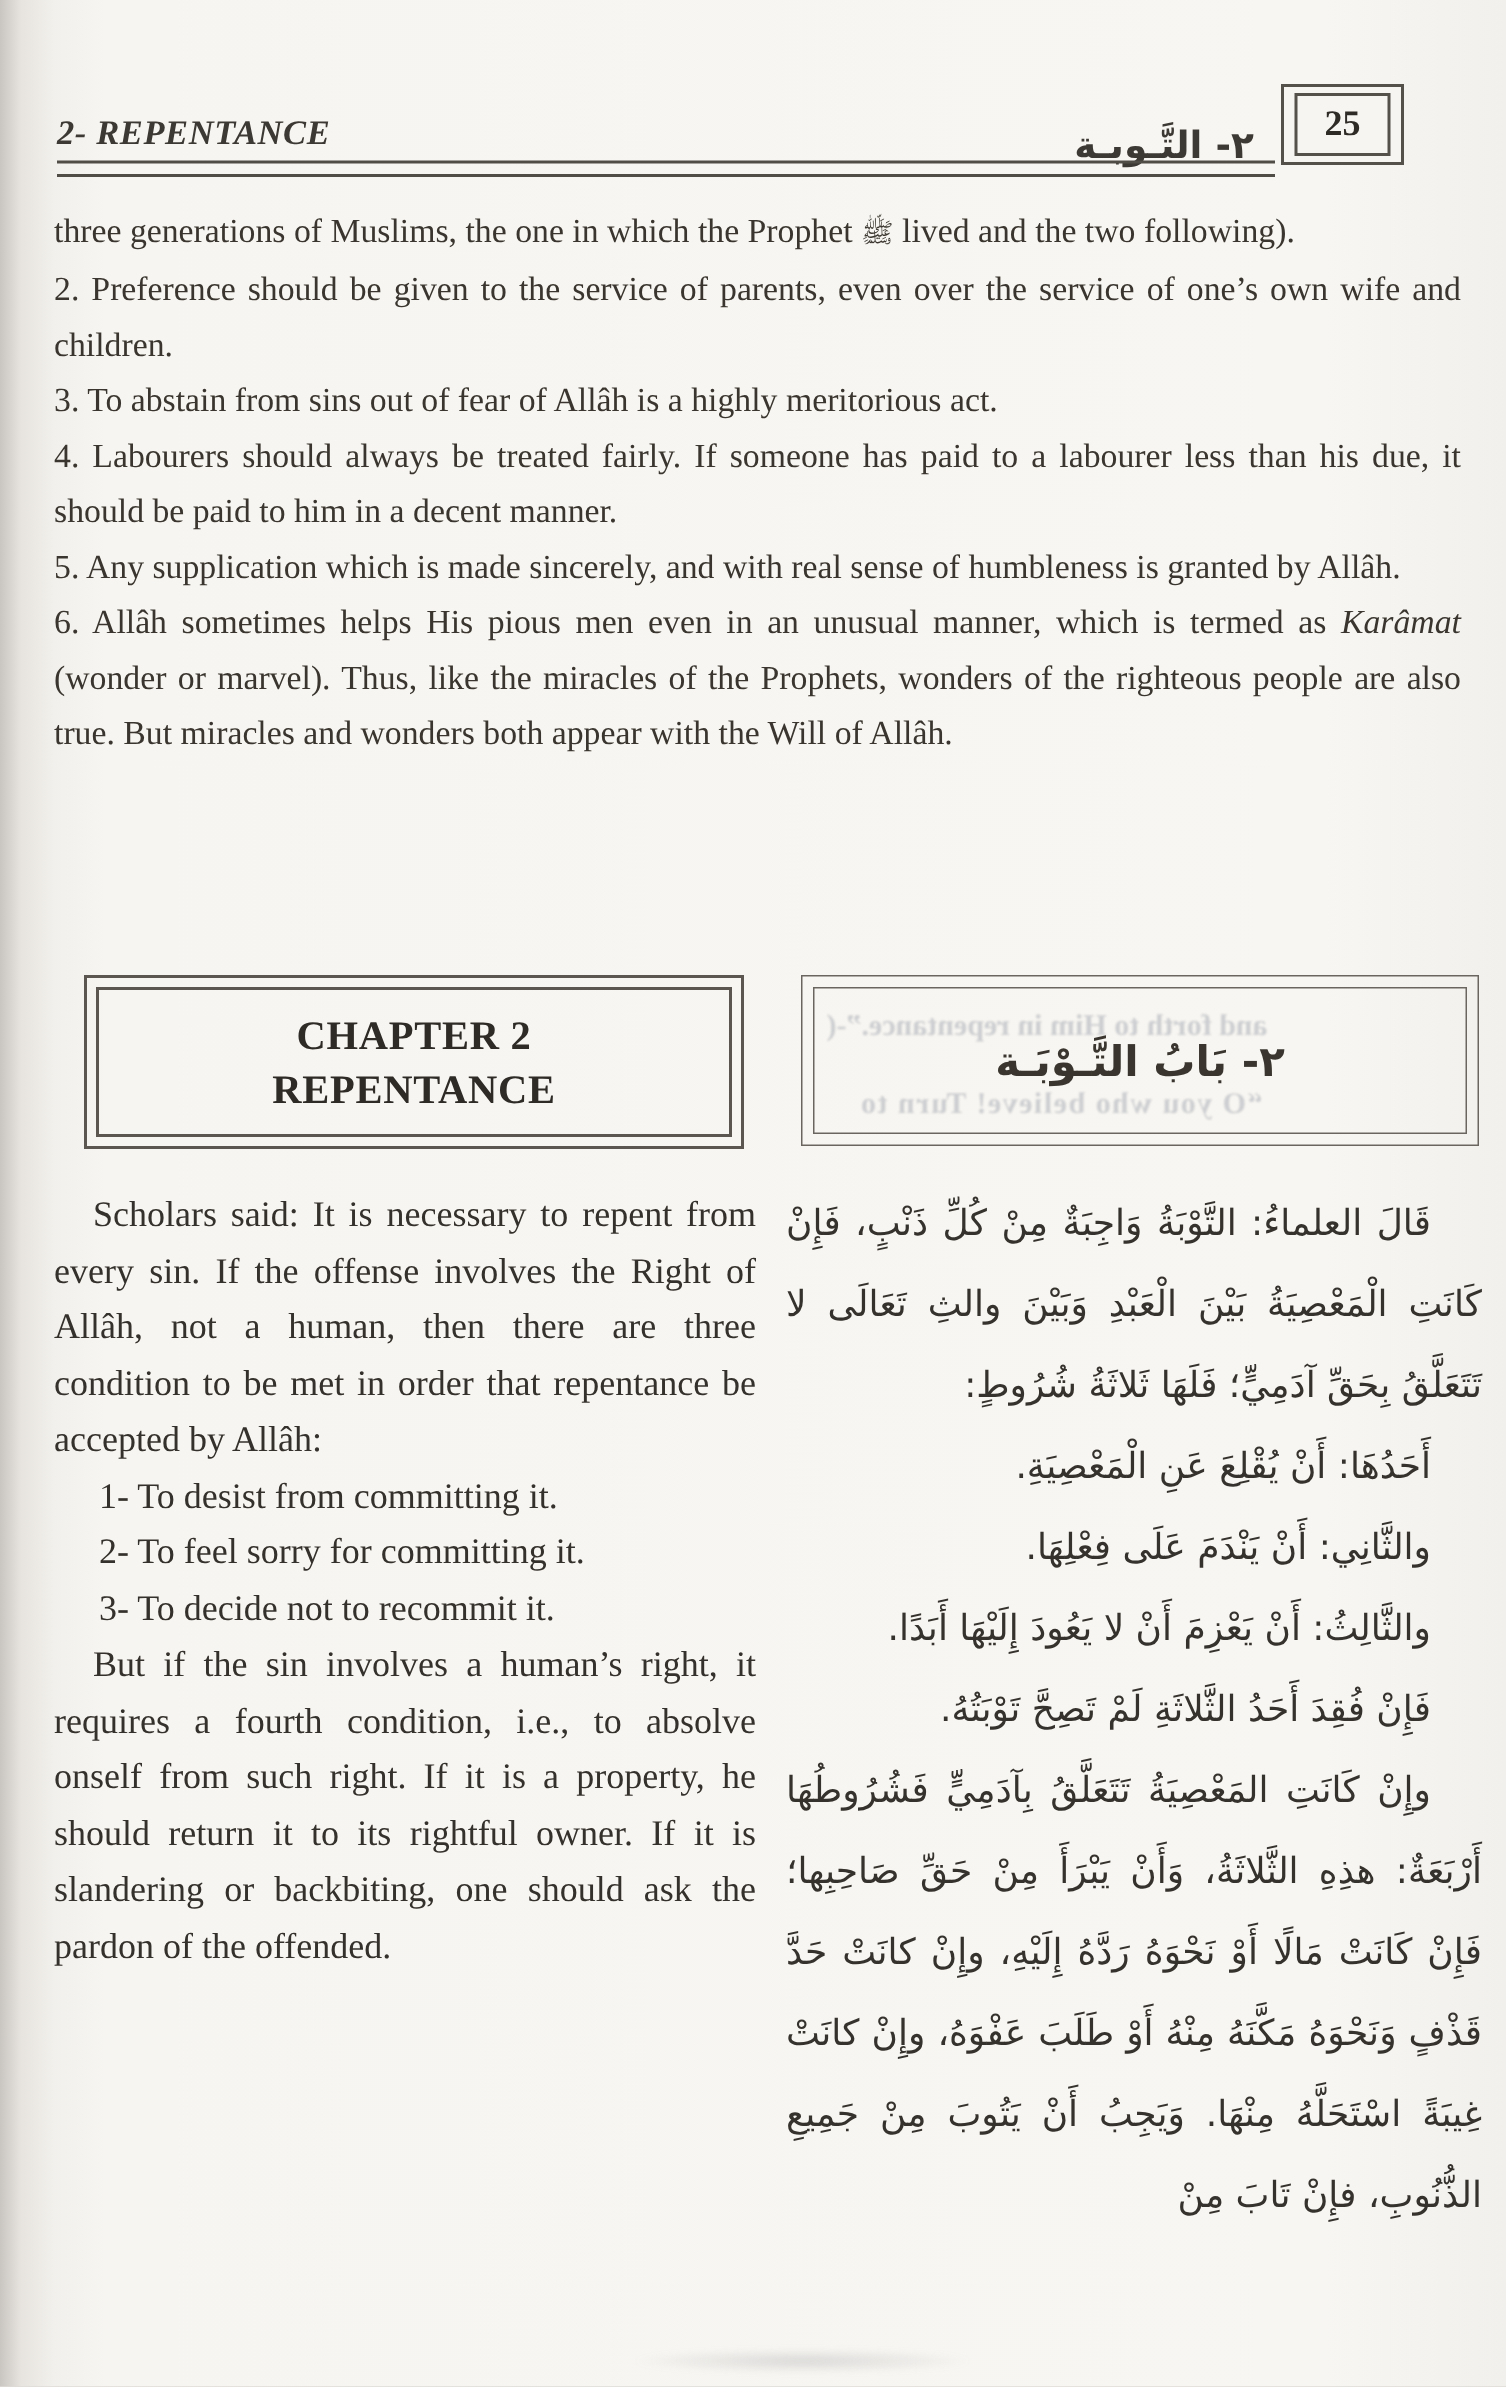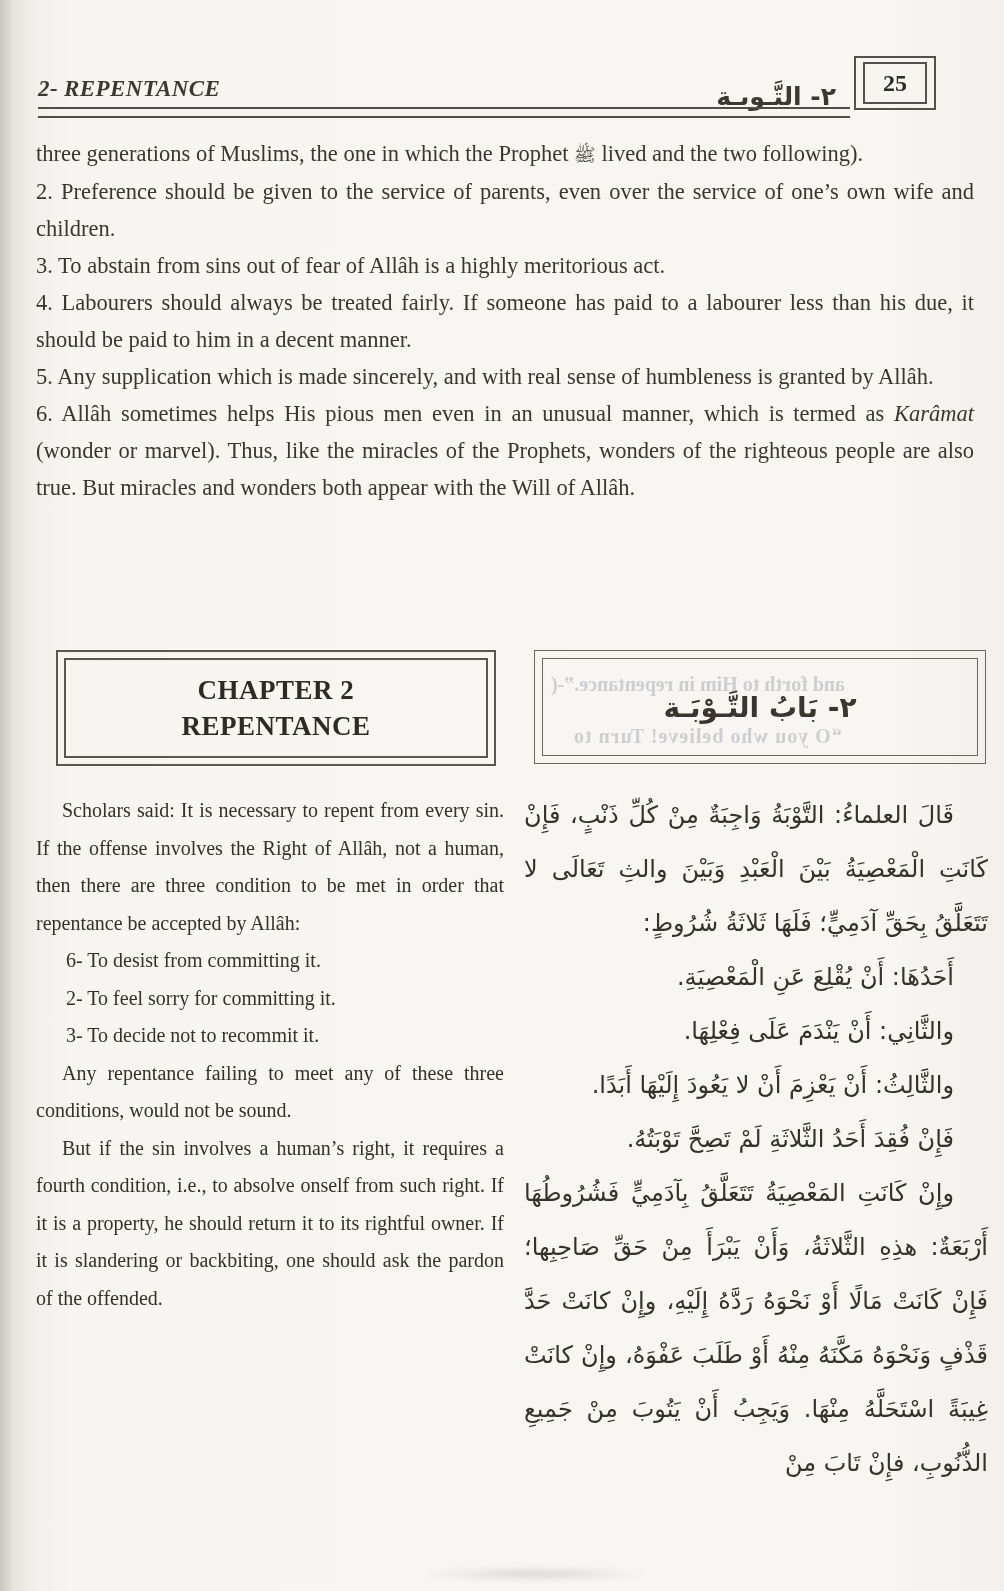--- a/index.html
+++ b/index.html
@@ -38,21 +38,21 @@
   .chap-box-ar-inner{position:relative;height:100%;box-sizing:border-box;border:1.5px solid #6a655e;
     display:flex;align-items:center;justify-content:center;overflow:hidden;}
   .chap-ar-title{direction:rtl;font-family:"DejaVu Sans", sans-serif;font-weight:bold;
     font-size:28px;color:#3a362f;z-index:2;}
   .ghost{position:absolute;z-index:1;color:#a9aeb6;opacity:.55;font-weight:bold;
     font-size:20px;white-space:nowrap;filter:blur(.6px);transform:scaleX(-1);}
   .ghost-1{left:8px;top:14px;}
   .ghost-2{left:30px;top:66px;letter-spacing:1px;}
   
   .col-en{position:absolute;left:36px;top:792px;width:468px;
-    font-size:20px;line-height:37.5px;text-align:justify;color:#34302b;}
+    font-size:24px;line-height:37.5px;text-align:justify;color:#34302b;}
   .col-en p{margin:0;}
   .col-en p.para{text-indent:26px;}
   .col-en p.item{padding-left:30px;}
   .col-ar{position:absolute;left:524px;top:788px;width:464px;direction:rtl;
     font-family:"DejaVu Sans", sans-serif;font-size:24px;line-height:54px;
     text-align:justify;color:#35322d;}
   .col-ar p{margin:0;text-indent:34px;}
   
   .smudge{position:absolute;left:420px;top:1566px;width:230px;height:16px;
     background:radial-gradient(ellipse at center, rgba(140,142,148,.28), rgba(140,142,148,0) 70%);
@@ -89,24 +89,23 @@
   <div class="chap-box-ar">
     <div class="chap-box-ar-inner">
       <span class="ghost ghost-1">and forth to Him in repentance.”-(</span>
       <span class="ghost ghost-2">“O you who believe! Turn to</span>
       <span class="chap-ar-title">٢- بَابُ التَّـوْبَـة</span>
     </div>
   </div>
 
   <div class="col-en">
       <p class="para">Scholars said: It is necessary to repent from every sin. If the offense involves the Right of Allâh, not a human, then there are three condition to be met in order that repentance be accepted by Allâh:</p>
-      <p class="item">6- To desist from committing it.</p>
+      <p class="item">1- To desist from committing it.</p>
       <p class="item">2- To feel sorry for committing it.</p>
       <p class="item">3- To decide not to recommit it.</p>
-      <p class="para">Any repentance failing to meet any of these three conditions, would not be sound.</p>
       <p class="para">But if the sin involves a human’s right, it requires a fourth condition, i.e., to absolve onself from such right. If it is a property, he should return it to its rightful owner. If it is slandering or backbiting, one should ask the pardon of the offended.</p>
     </div>
 
   <div class="col-ar">
       <p>قَالَ العلماءُ: التَّوْبَةُ وَاجِبَةٌ مِنْ كُلِّ ذَنْبٍ، فَإِنْ كَانَتِ الْمَعْصِيَةُ بَيْنَ الْعَبْدِ وَبَيْنَ والثِ تَعَالَى لا تَتَعَلَّقُ بِحَقِّ آدَمِيٍّ؛ فَلَهَا ثَلاثَةُ شُرُوطٍ:</p>
       <p>أَحَدُهَا: أَنْ يُقْلِعَ عَنِ الْمَعْصِيَةِ.</p>
       <p>والثَّانِي: أَنْ يَنْدَمَ عَلَى فِعْلِهَا.</p>
       <p>والثَّالِثُ: أَنْ يَعْزِمَ أَنْ لا يَعُودَ إِلَيْهَا أَبَدًا.</p>
       <p>فَإِنْ فُقِدَ أَحَدُ الثَّلاثَةِ لَمْ تَصِحَّ تَوْبَتُهُ.</p>
       <p>وإِنْ كَانَتِ المَعْصِيَةُ تَتَعَلَّقُ بِآدَمِيٍّ فَشُرُوطُهَا أَرْبَعَةٌ: هذِهِ الثَّلاثَةُ، وَأَنْ يَبْرَأَ مِنْ حَقِّ صَاحِبِها؛ فَإِنْ كَانَتْ مَالًا أَوْ نَحْوَهُ رَدَّهُ إِلَيْهِ، وإِنْ كانَتْ حَدَّ قَذْفٍ وَنَحْوَهُ مَكَّنَهُ مِنْهُ أَوْ طَلَبَ عَفْوَهُ، وإِنْ كانَتْ غِيبَةً اسْتَحَلَّهُ مِنْهَا. وَيَجِبُ أَنْ يَتُوبَ مِنْ جَمِيعِ الذُّنُوبِ، فإِنْ تَابَ مِنْ</p>

